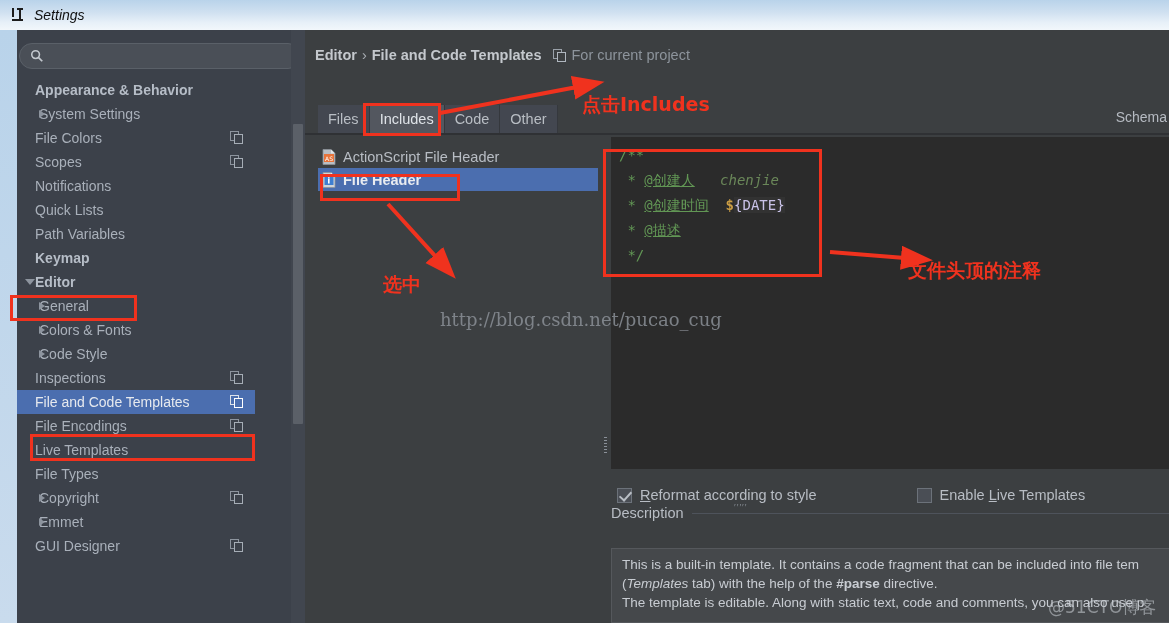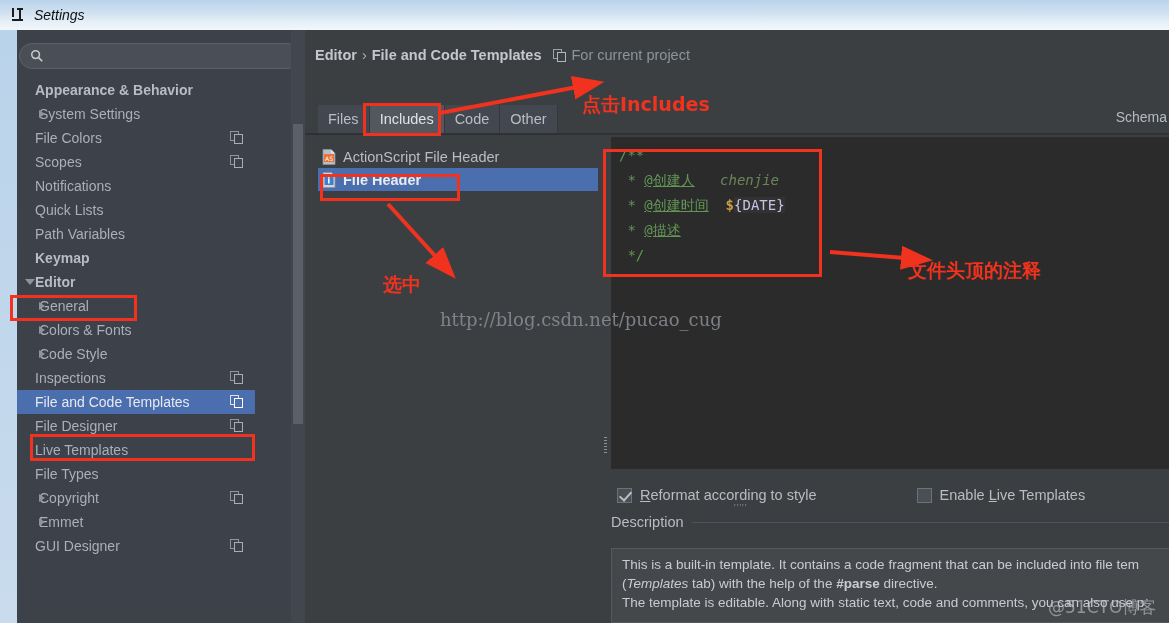--- a/index.html
+++ b/index.html
@@ -180,21 +180,21 @@
   .cbox .box.checked::after {
     content: ""; position: absolute; left: 4px; top: 0px; width: 5px; height: 10px;
     border: solid #b9bec5; border-width: 0 2px 2px 0; transform: rotate(42deg);
   }
   .u { text-decoration: underline; }
   .hint-dots {
     position: absolute; left: 429px; top: 365px; font-size: 9px; color: #8d939b; letter-spacing: 1px;
   }
 
   .desc-head {
-    position: absolute; left: 306px; top: 377px; width: 558px;
+    position: absolute; left: 306px; top: 368px; width: 558px;
     display: flex; align-items: center; gap: 8px;
   }
   .desc-head .lbl { font-size: 14.5px; color: #b8bdc4; white-space: nowrap; }
   .desc-head .rule { flex: 1; height: 1px; background: #4e535b; }
   .desc-box {
     position: absolute; left: 306px; top: 411px; width: 560px; height: 75px;
     background: #45484b; border: 1px solid #55585c;
     padding: 6px 10px; color: #c8ccd2; font-size: 13.5px; line-height: 19px;
     overflow: hidden;
   }
@@ -308,21 +308,21 @@
           </span>
         </div>
         <div class="tree-item lvl2 selected">
           <span class="tree-label">File and Code Templates</span>
           <span class="copy-badge">
             <span class="b1"></span>
             <span class="b2"></span>
           </span>
         </div>
         <div class="tree-item lvl2">
-          <span class="tree-label">File Designer</span>
+          <span class="tree-label">File Encodings</span>
           <span class="copy-badge">
             <span class="b1"></span>
             <span class="b2"></span>
           </span>
         </div>
         <div class="tree-item lvl2">
           <span class="tree-label">Live Templates</span>
         </div>
         <div class="tree-item lvl2">
           <span class="tree-label">File Types</span>

